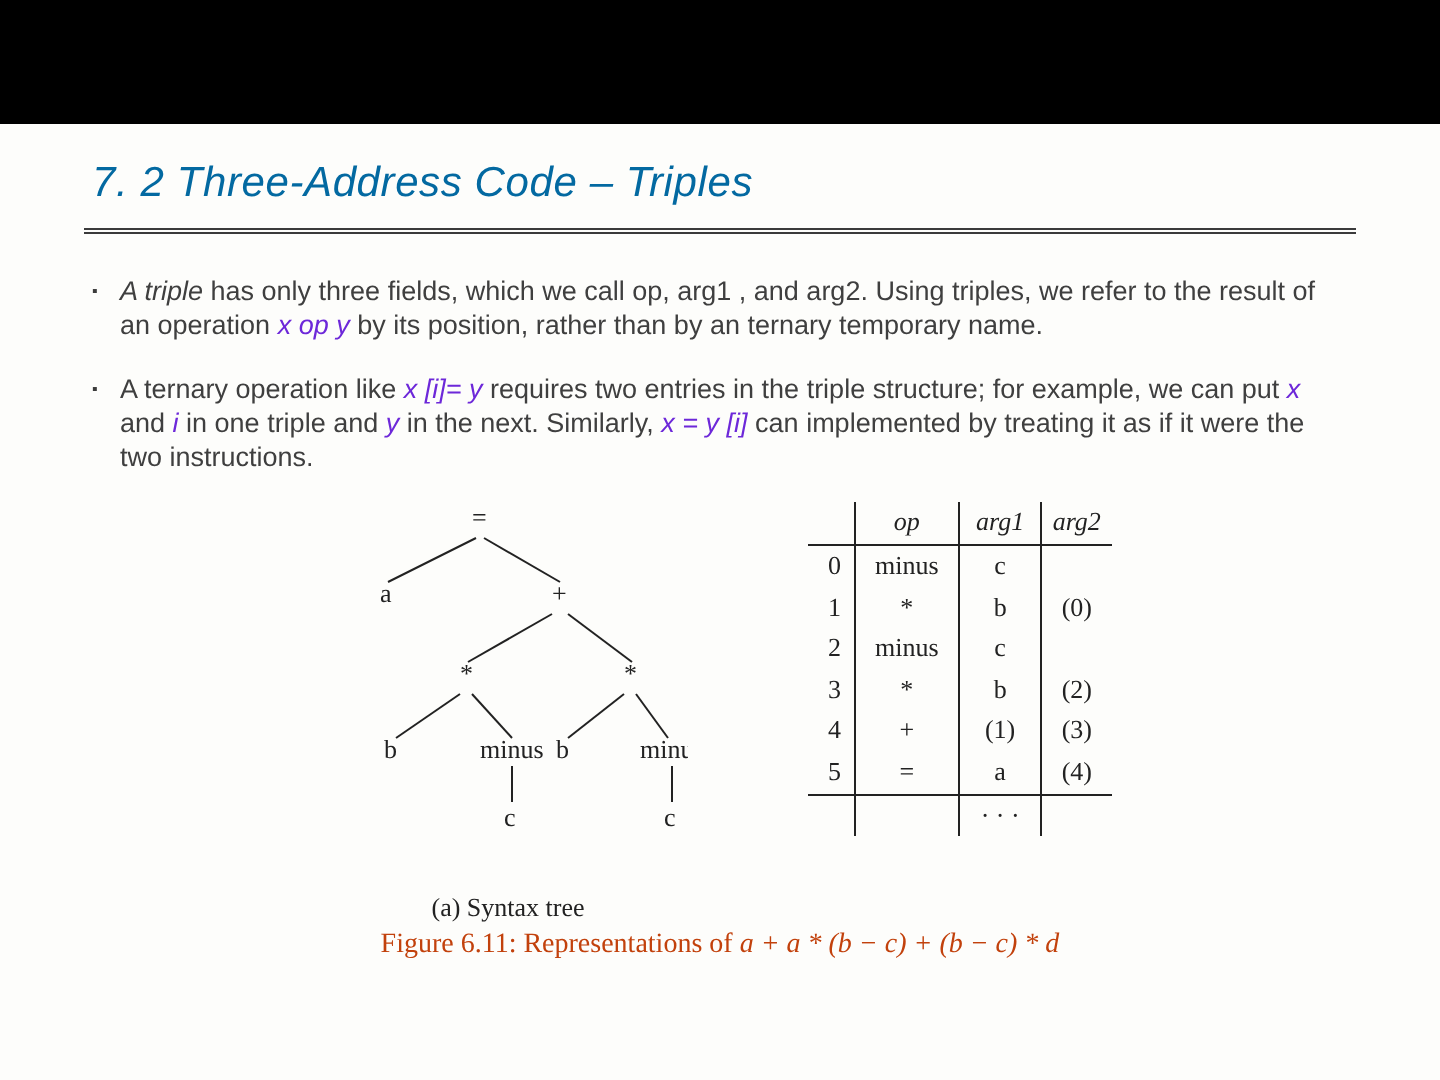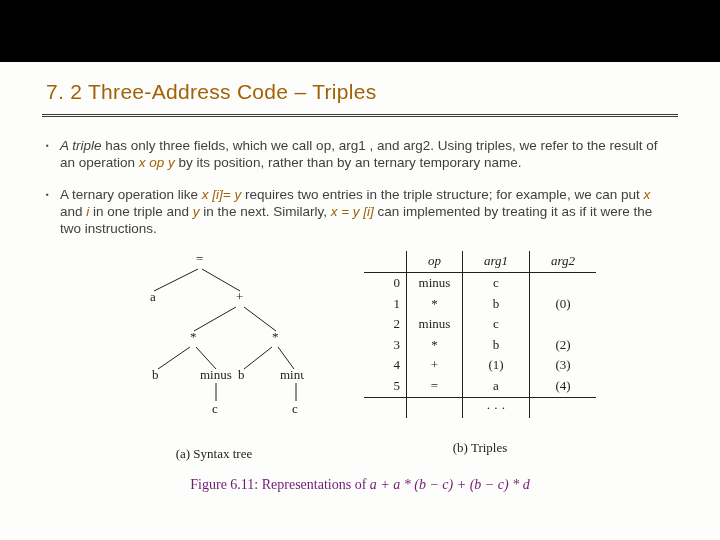--- a/index.html
+++ b/index.html
@@ -15,24 +15,25 @@
   .top-band {
     height: 62px;
     background: #000;
   }
   .slide {
     padding: 0 42px 0 42px;
   }
   .title {
     font-size: 21px;
     font-weight: 400;
-    color: #a16207;
+    color: #0369a1;
     padding: 18px 0 10px 4px;
     border-bottom: 3px double #3b3b3b;
     letter-spacing: 0.3px;
+    font-style: italic;
   }
   .content {
     padding: 20px 4px 0 4px;
     font-size: 13.5px;
     line-height: 1.28;
     color: #3f3f3f;
   }
   .bullet {
     display: flex;
     margin-bottom: 14px;
@@ -40,21 +41,21 @@
   .bullet .glyph {
     flex: 0 0 14px;
     font-size: 8px;
     padding-top: 4px;
     color: #3b3b3b;
   }
   .bullet .text {
     flex: 1;
   }
   .bi { font-style: italic; font-weight: 400; }
-  .ig { font-style: italic; color: #a16207; }
+  .ig { font-style: italic; color: #6d28d9; }
   .figure {
     display: flex;
     justify-content: center;
     gap: 60px;
     margin-top: 4px;
     font-family: "Times New Roman", serif;
     color: #222;
   }
   
   .tree-wrap { text-align: center; }
@@ -64,37 +65,37 @@
   .caption { font-size: 13px; margin-top: 22px; font-family:"Times New Roman",serif;}
   
   .triples-wrap { text-align: center; }
   table.triples {
     border-collapse: collapse;
     font-size: 13px;
   }
   table.triples th {
     font-style: italic;
     font-weight: 400;
-    padding: 2px 21px;
+    padding: 2px 2px;
     border-bottom: 1px solid #222;
   }
   table.triples th.sep-l { border-left: 1px solid #222; }
   table.triples td {
     padding: 2px 10px;
     text-align: center;
   }
   table.triples td.idx { text-align: right; padding-right: 6px;}
   table.triples td.sep-l { border-left: 1px solid #222; }
   table.triples tr.last td { border-top: 1px solid #222; }
   .fig-caption-row {
     text-align: center;
     font-family: "Times New Roman", serif;
     font-size: 14px;
-    margin-top: 14px;
-    color: #701a75;
+    margin-top: 2px;
+    color: #c2410c;
   }
   .math-i { font-style: italic; }
 </style>
 </head>
 <body>
 
 <div class="top-band"></div>
 
 <div class="slide">
   <h1 class="title">7. 2 Three-Address Code – Triples</h1>
@@ -199,21 +200,20 @@
                 <td class="sep-l">(4)</td>
               </tr>
             <tr class="last">
                 <td></td>
                 <td class="sep-l"></td>
                 <td class="sep-l">· · ·</td>
                 <td class="sep-l"></td>
               </tr>
           </tbody>
         </table>
-        <div class="caption">(b) Triples</div>
       </div>
     </div>
 
     <div class="fig-caption-row">
       <span>Figure 6.11: Representations of </span><span class="math-i">a + a * (b − c) + (b − c) * d</span>
     </div>
 
   </div>
 </div>
 

